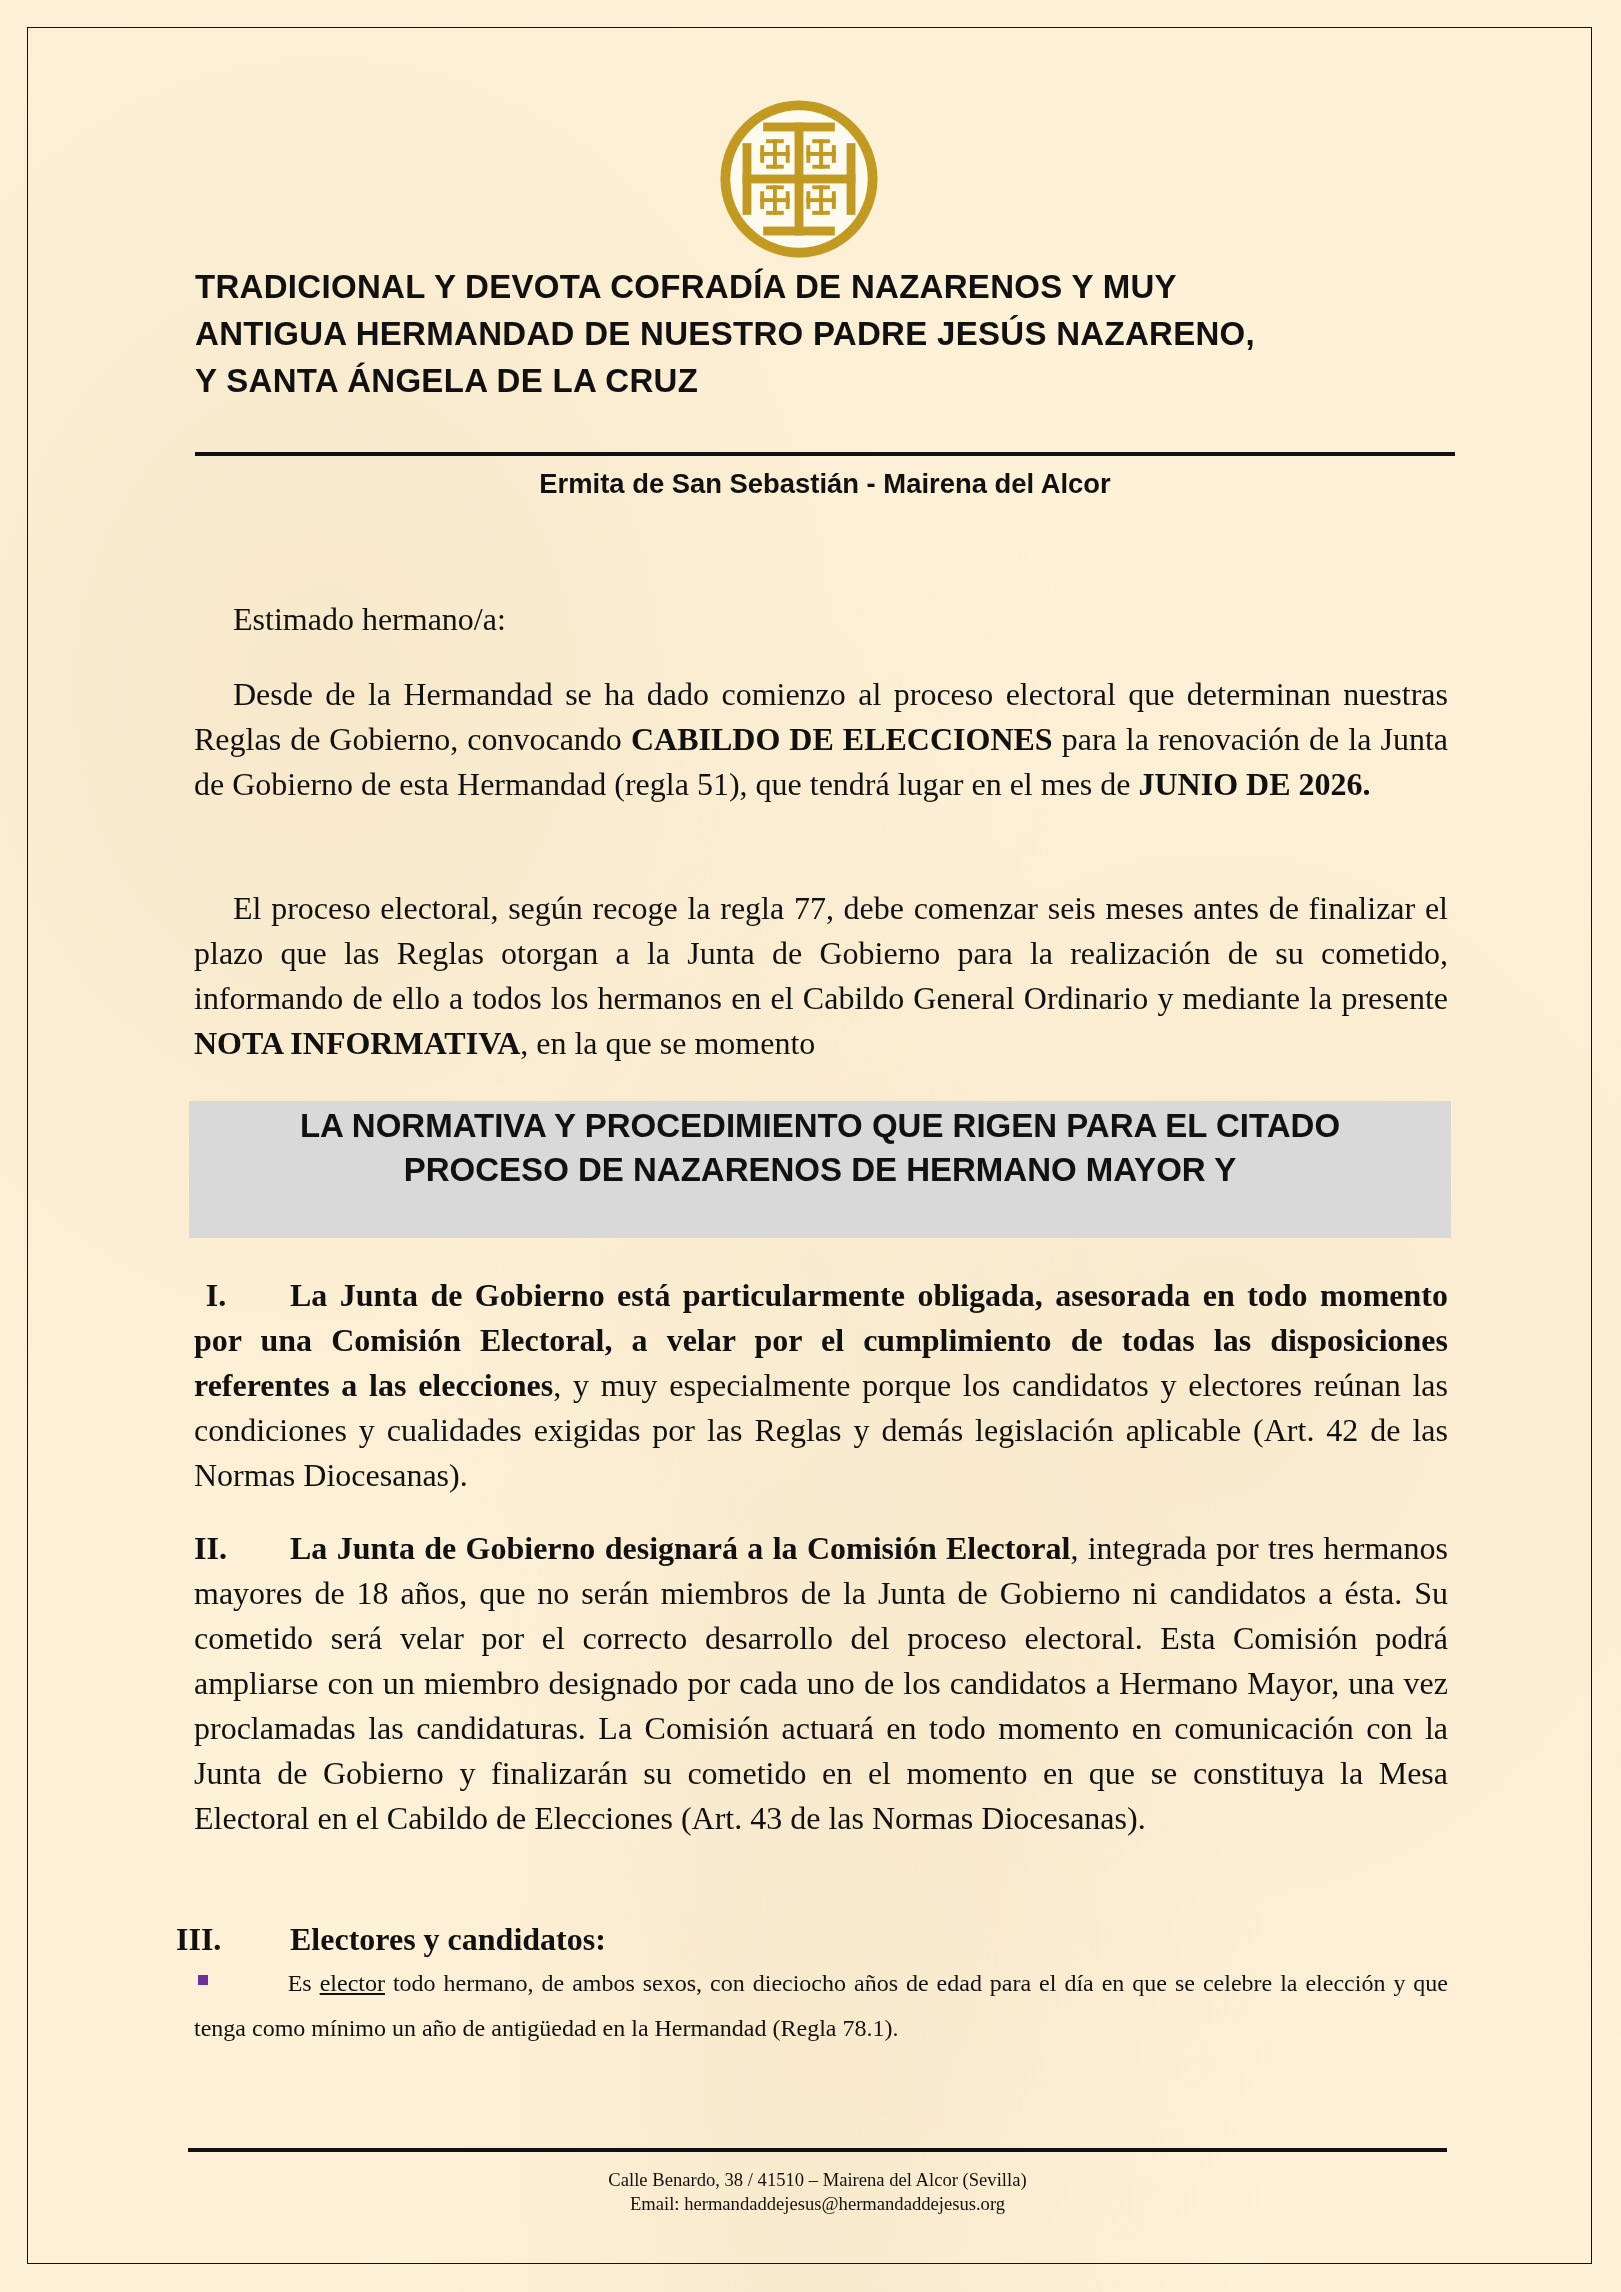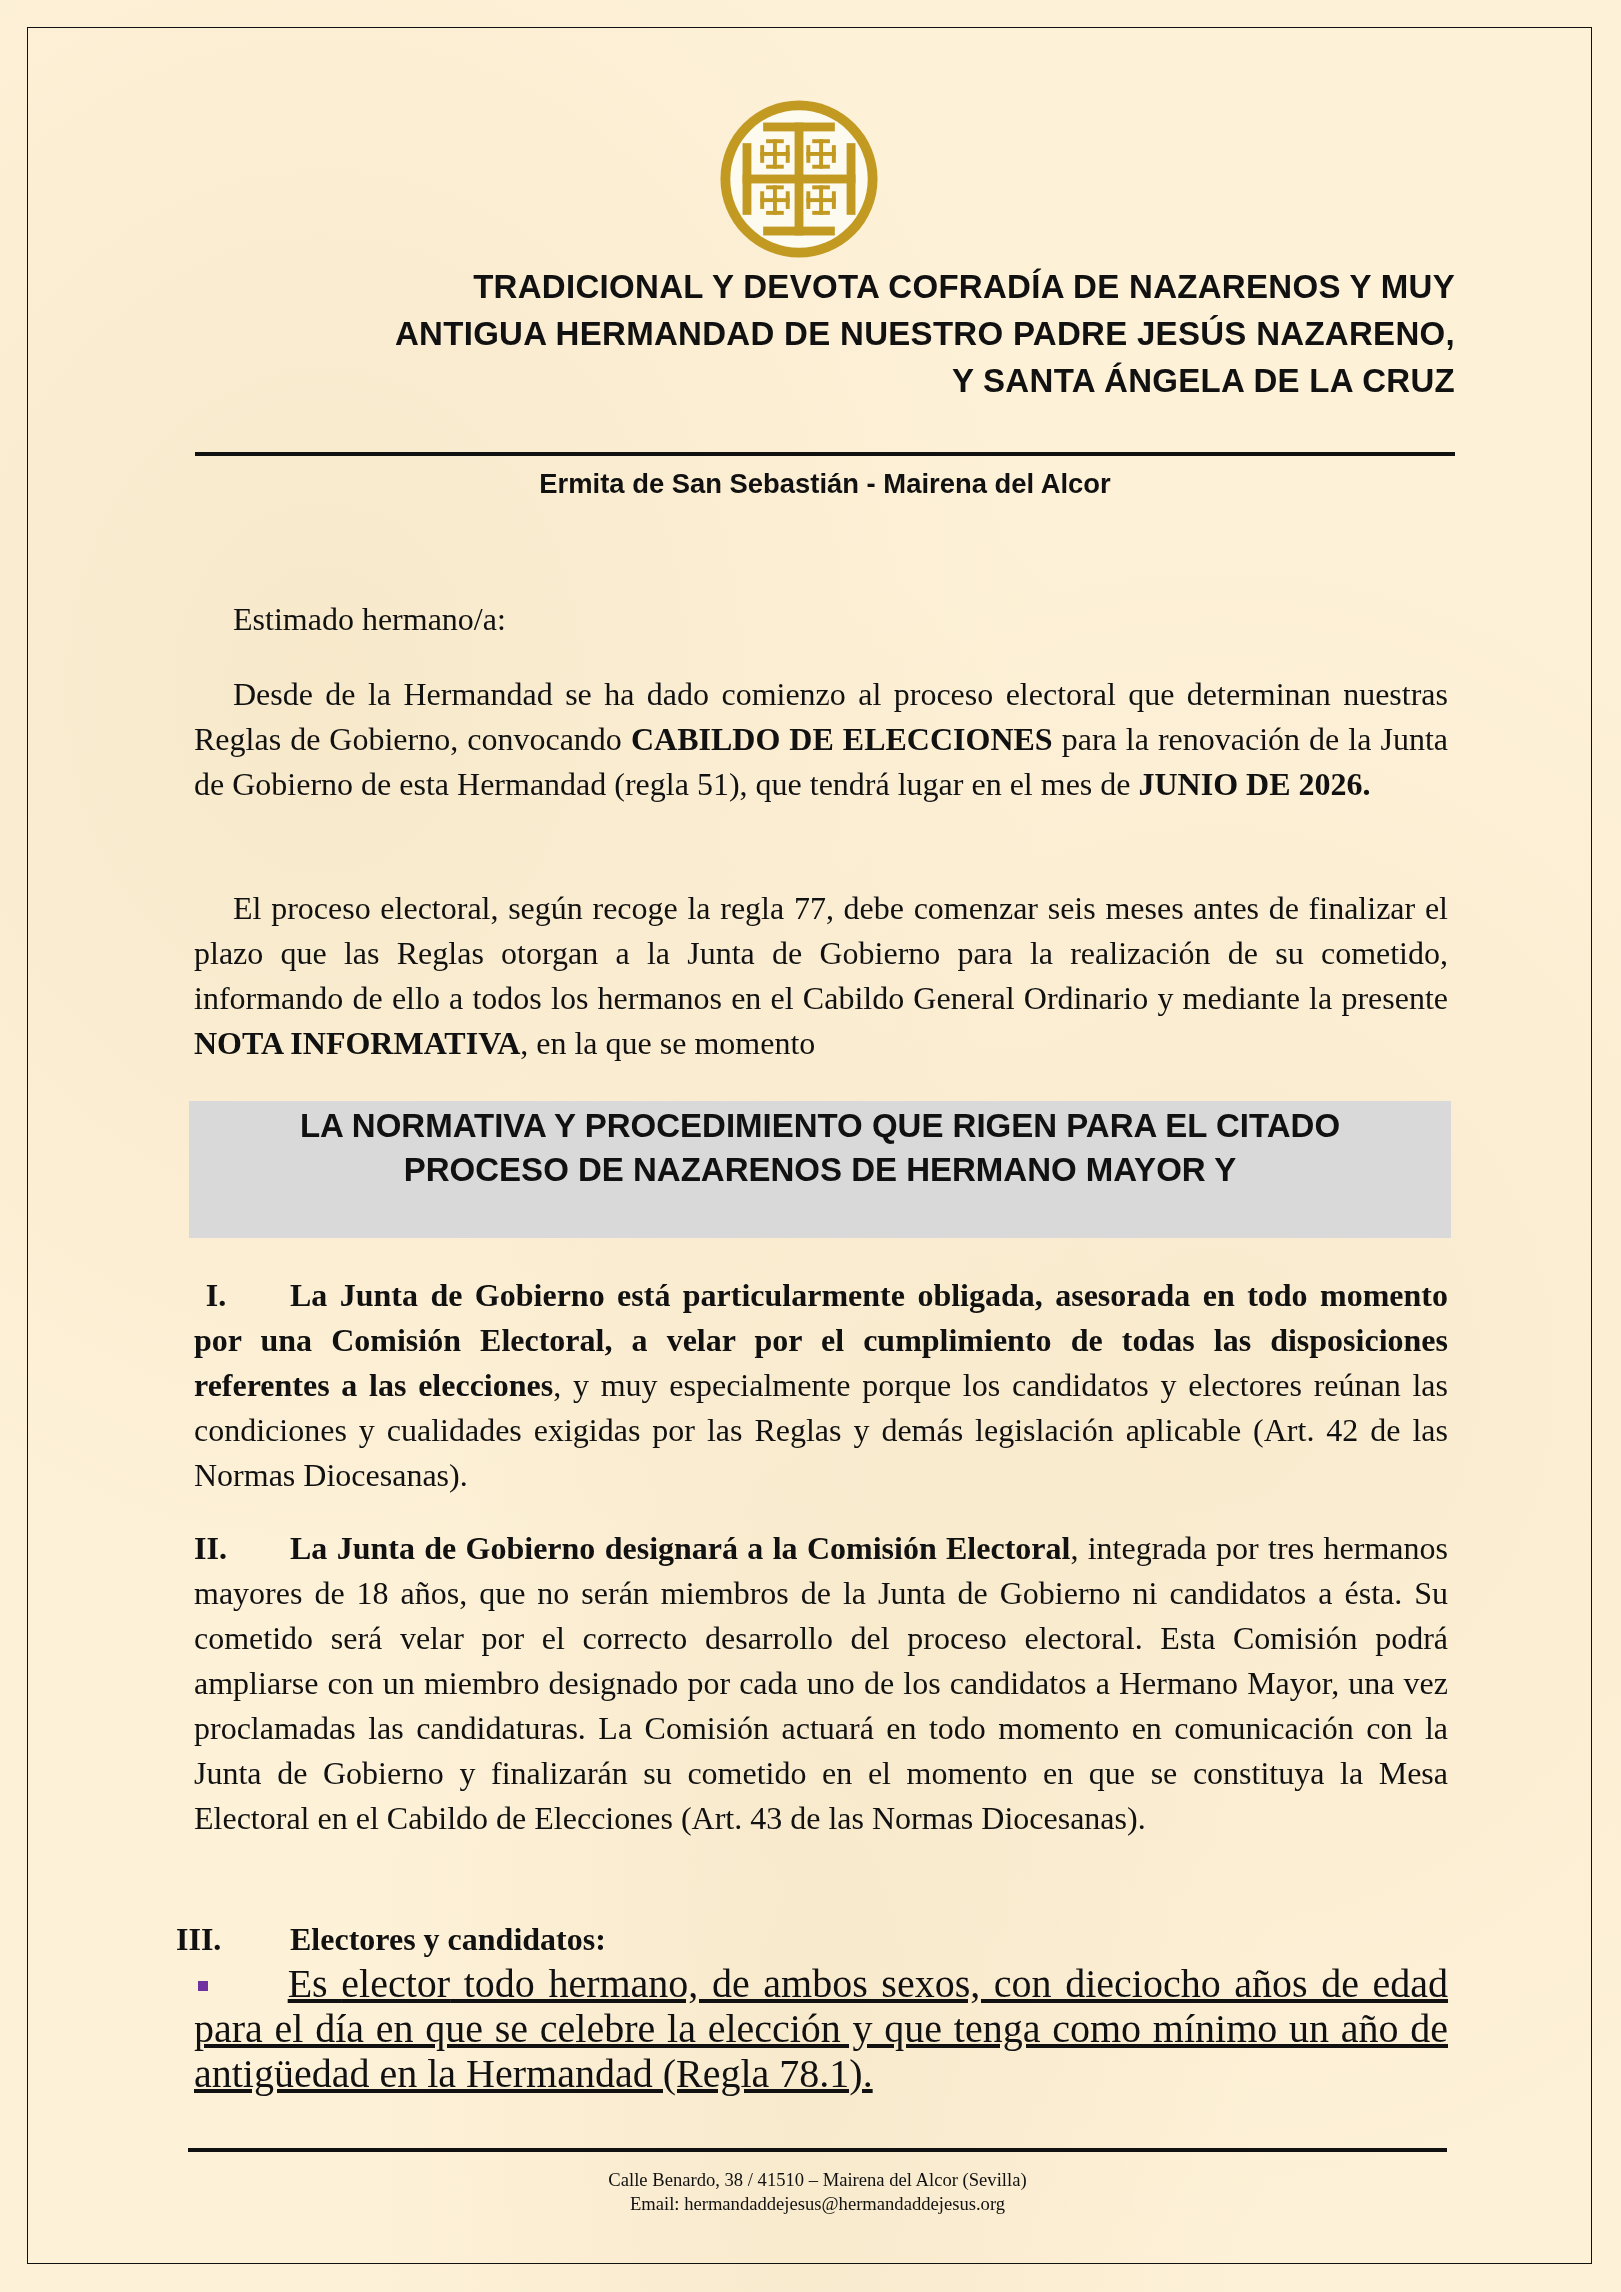--- a/index.html
+++ b/index.html
@@ -15,21 +15,21 @@
     }
     .frame {
       position: absolute; left: 27.4px; top: 27.4px; width: 1565px; height: 2237px;
       border: 1.5px solid #111; box-sizing: border-box;
     }
     .logo {
       position: absolute; left: 718px; top: 98px; width: 162px; height: 162px;
     }
     .title {
       position: absolute; left: 195px; width: 1260px; top: 263px;
-      text-align: right;
+      text-align: left;
       font-family: "Liberation Sans", "DejaVu Sans", sans-serif;
       font-weight: bold; font-size: 33px; line-height: 47px;
       letter-spacing: 0.3px;
     }
     .rule-top {
       position: absolute; left: 195px; top: 452px; width: 1260px; height: 3.9px; background: #111;
     }
     .subtitle {
       position: absolute; left: 195px; width: 1260px; top: 465px; text-align: center;
       font-family: "Liberation Sans", "DejaVu Sans", sans-serif;
@@ -51,21 +51,21 @@
       font-weight: bold; font-size: 33px; line-height: 44px;
     }
     .item { position: absolute; left: 194px; width: 1254px; font-size: 32px; line-height: 45px; text-align: justify; }
     .item .num { display: inline-block; font-weight: bold; }
     .item1 { top: 1273px; }
     .item1 .num { width: 96px; padding-left: 11.8px; box-sizing: border-box; }
     .item2 { top: 1526px; }
     .item2 .num { width: 96px; font-family: Liberation Serif, serif; }
     .item3 { top: 1917px; left: 176px; width: 1271px; }
     .item3 .num { width: 114px; }
-    .sub3 { position: absolute; left: 194px; width: 1254px; top: 1961px; font-size: 40px; line-height: 45px; text-align: justify; text-decoration: underline; }
+    .sub3 { position: absolute; left: 194px; width: 1254px; top: 1961px; font-size: 24px; line-height: 45px; text-align: justify; }
     .bullet {
       display: inline-block; width: 9.8px; height: 9.8px; background: #7030a0;
       margin-left: 3.9px; margin-right: 80px; vertical-align: 5.9px;
     }
     .underline { text-decoration: underline; }
     .rule-bottom {
       position: absolute; left: 188px; top: 2148px; width: 1259px; height: 3.9px; background: #111;
     }
     .footer {
       position: absolute; left: 188px; width: 1259px; top: 2168px; text-align: center;

